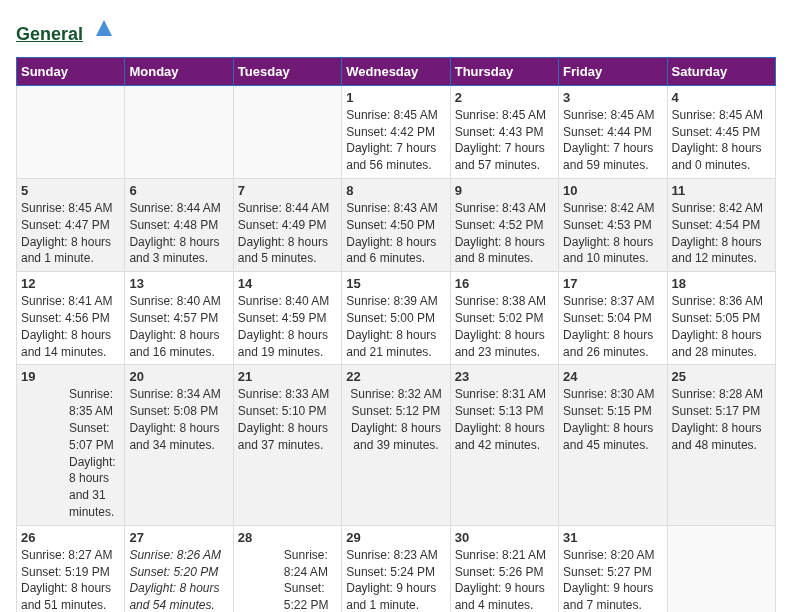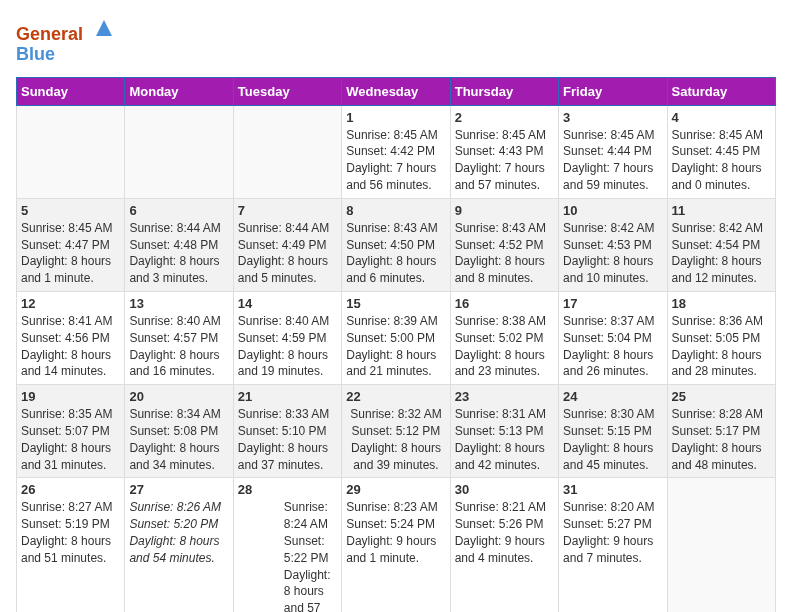--- a/index.html
+++ b/index.html
@@ -20,21 +20,22 @@
       display: flex;
       align-items: center;
     }
     .logo-text {
       font-size: 18px;
       font-weight: bold;
       color: #333;
       line-height: 1.1;
     }
     .logo-text span {
-      color: #c2410c;
+      color: #14532d;
+      text-decoration: underline;
     }
     .logo-icon {
       width: 24px;
       height: 24px;
       margin-left: 4px;
     }
     .title-block {
       text-align: right;
     }
     .title-block h1 {
@@ -46,21 +47,21 @@
       font-size: 16px;
       font-weight: normal;
       color: #555;
     }
     table {
       width: 100%;
       border-collapse: collapse;
       table-layout: fixed;
     }
     thead tr {
-      background-color: #a21caf;
+      background-color: #701a75;
       color: white;
     }
     thead th {
       padding: 6px 4px;
       text-align: left;
       font-size: 13px;
       font-weight: bold;
       border: 1px solid #2a6ab7;
     }
     tbody tr {
@@ -99,21 +100,20 @@
 
 <div class="header">
   <div class="logo">
     <div>
       <div class="logo-text">
         <span>General</span>
         <svg class="logo-icon" viewBox="0 0 24 24" fill="#4a90d9" xmlns="http://www.w3.org/2000/svg">
           <polygon points="4,20 12,4 20,20" fill="#4a90d9"></polygon>
         </svg>
       </div>
-      <div class="logo-text" style="color:#4a90d9; font-size:18px; font-weight:bold;">Blue</div>
     </div>
   </div>
   <div class="title-block">
     <h1></h1>
     <h2></h2>
   </div>
 </div>
 
 <table>
   <thead>
@@ -259,21 +259,21 @@
           <div class="day-num">18</div>
           <div class="day-info" style="white-space: pre-line;">Sunrise: 8:36 AM
 Sunset: 5:05 PM
 Daylight: 8 hours
 and 28 minutes.</div>
         </td>
       </tr>
       <tr>
         <td>
           <div class="day-num">19</div>
-          <div class="day-info" style="white-space: pre-line;">Sunrise: 8:35 AM
+          <div class="day-info" style="white-space: pre-line; margin-left: 48px;">Sunrise: 8:35 AM
 Sunset: 5:07 PM
 Daylight: 8 hours
 and 31 minutes.</div>
         </td>
         <td>
           <div class="day-num">20</div>
           <div class="day-info" style="white-space: pre-line;">Sunrise: 8:34 AM
 Sunset: 5:08 PM
 Daylight: 8 hours
 and 34 minutes.</div>

